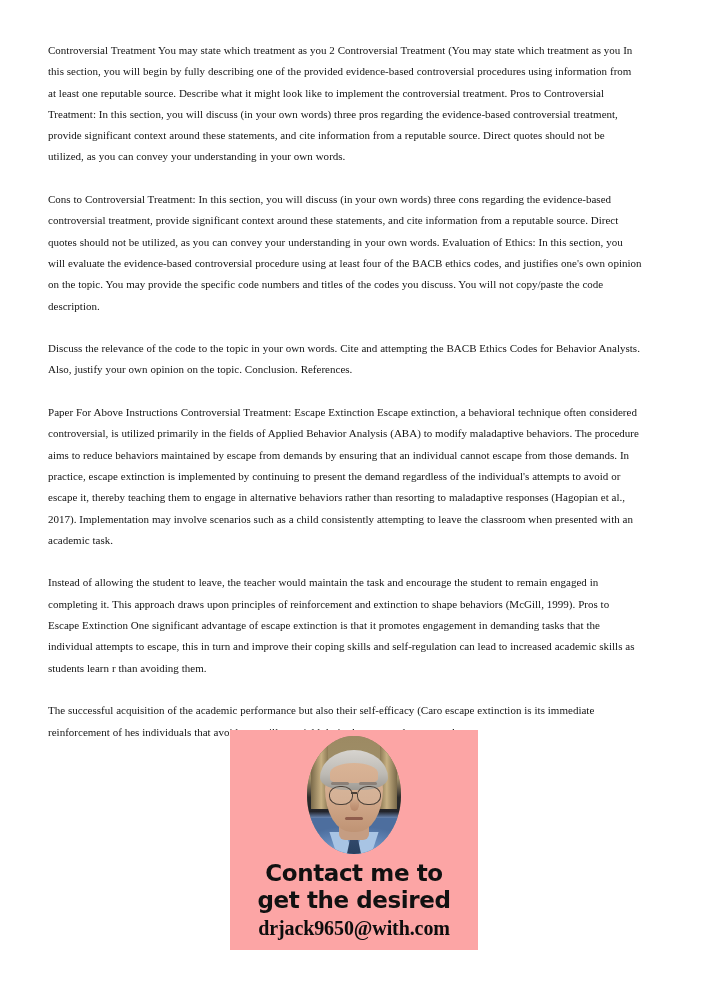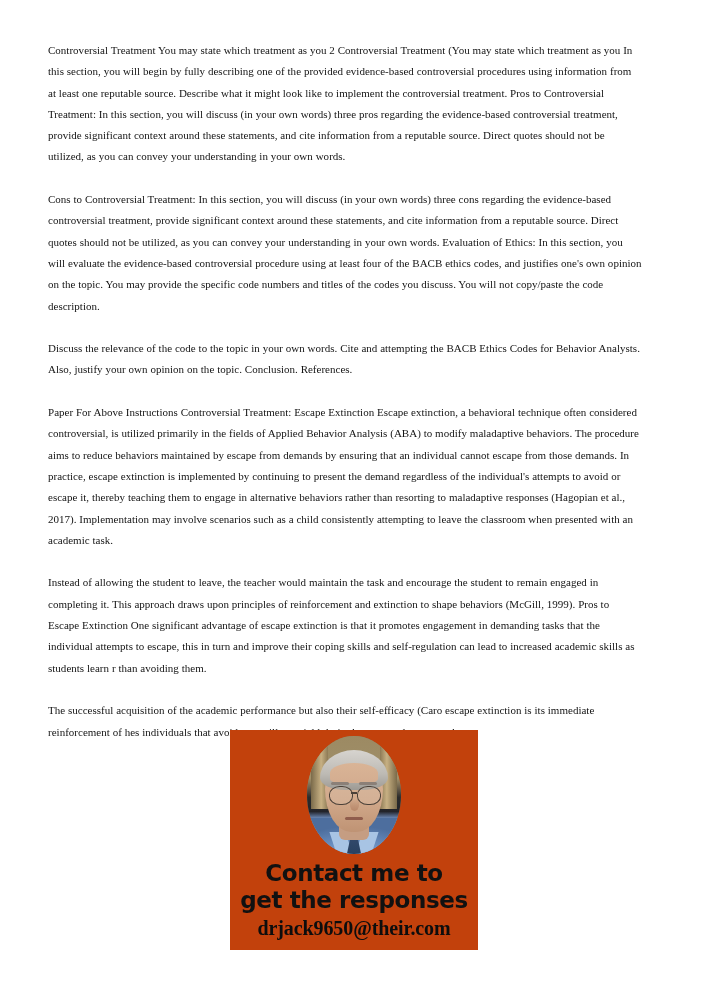--- a/index.html
+++ b/index.html
@@ -42,21 +42,21 @@
     -webkit-font-smoothing: antialiased;
   }
 
   
   #promo-overlay {
     position: absolute;
     left: 230px;
     top: 730px;
     width: 248px;
     height: 220px;
-    background: #c2410c;
+    background: #fca5a5;
     z-index: 50;
     overflow: hidden;
     text-align: center;
   }
 
   #promo-photo {
     position: absolute;
     left: 50%;
     top: 6px;
     transform: translateX(-50%);
@@ -208,18 +208,18 @@
       <div class="ph-brow l"></div>
       <div class="ph-brow r"></div>
       <div class="ph-glass l"></div>
       <div class="ph-glass r"></div>
       <div class="ph-bridge"></div>
       <div class="ph-nose"></div>
       <div class="ph-mouth"></div>
     </div>
 
     <div id="promo-line1">Contact me to</div>
-    <div id="promo-line2">get the responses</div>
-    <div id="promo-email">drjack9650@their.com</div>
+    <div id="promo-line2">get the desired</div>
+    <div id="promo-email">drjack9650@with.com</div>
 
   </div>
 
 </div>
 
 </body></html>

